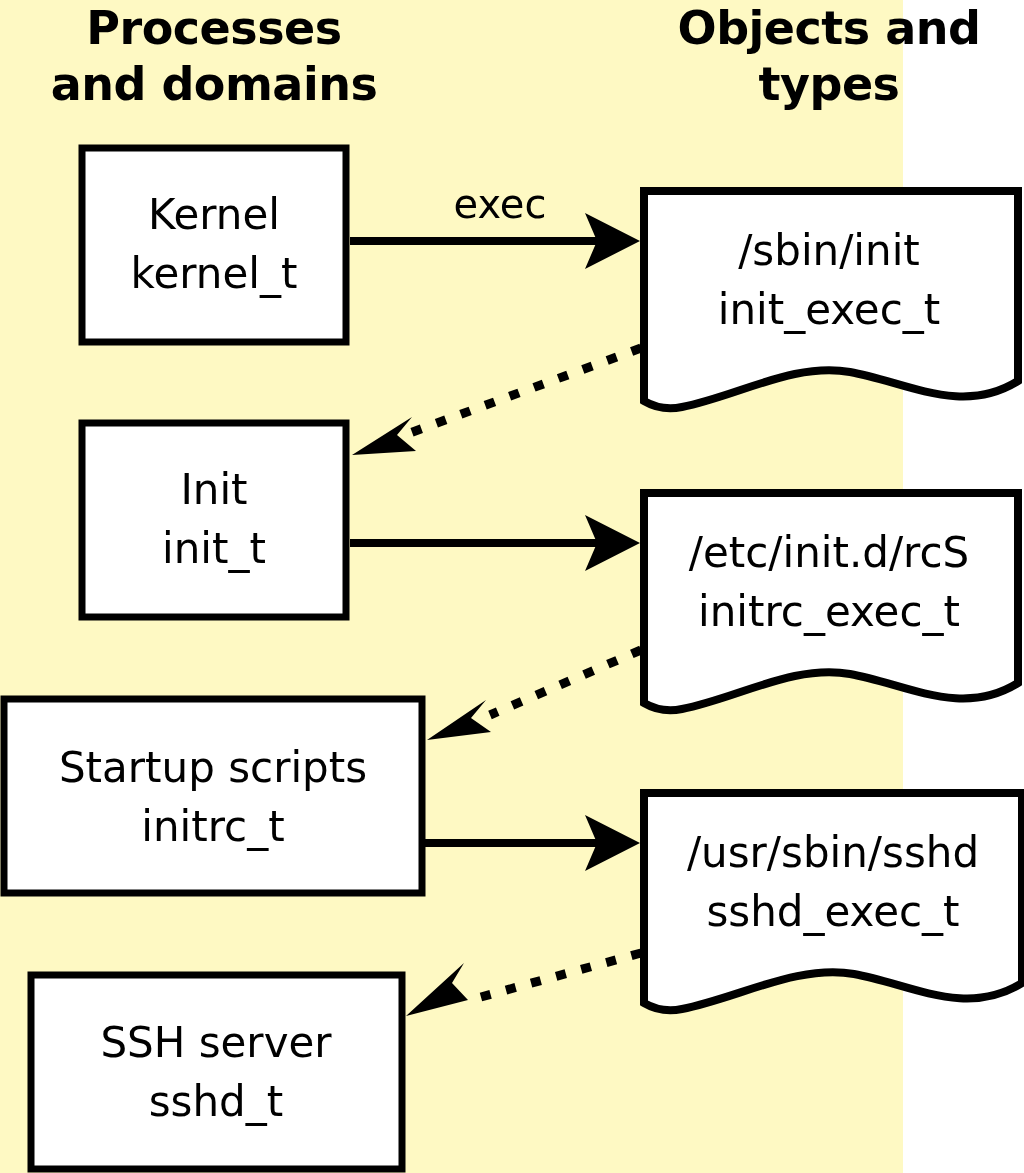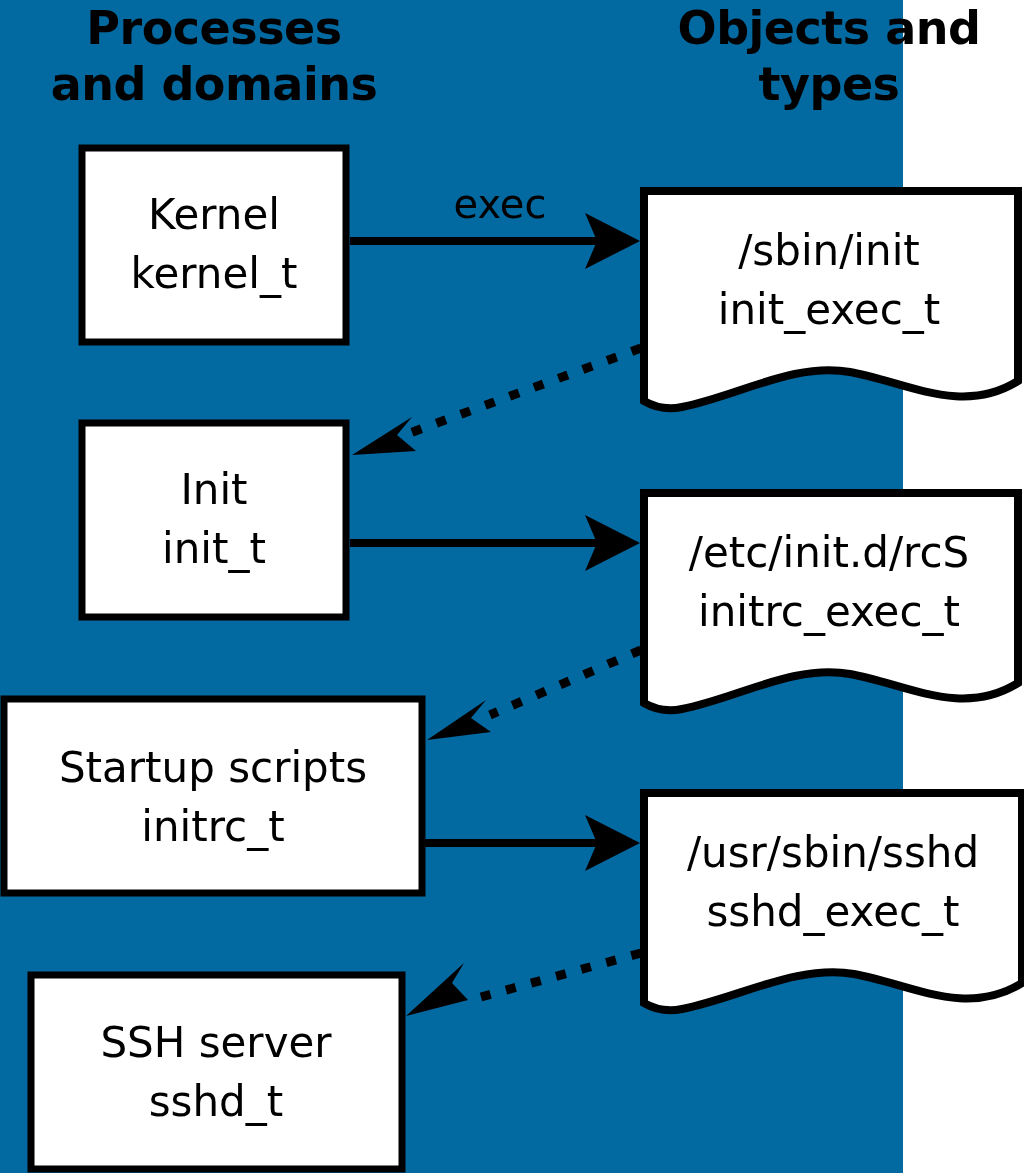--- a/index.html
+++ b/index.html
@@ -10,21 +10,21 @@
   body {
     width: 1024px;
     height: 1173px;
     overflow: hidden;
     font-family: "DejaVu Sans", "Liberation Sans", sans-serif;
   }
   #diagram-root {
     position: relative;
     width: 903px;
     height: 1173px;
-    background: #0369a1;
+    background: #fef9c3;
   }
   svg.diagram-canvas {
     display: block;
     width: 1024px;
     height: 1173px;
   }
   text {
     fill: #000000;
     font-family: "DejaVu Sans", "Liberation Sans", sans-serif;
   }

